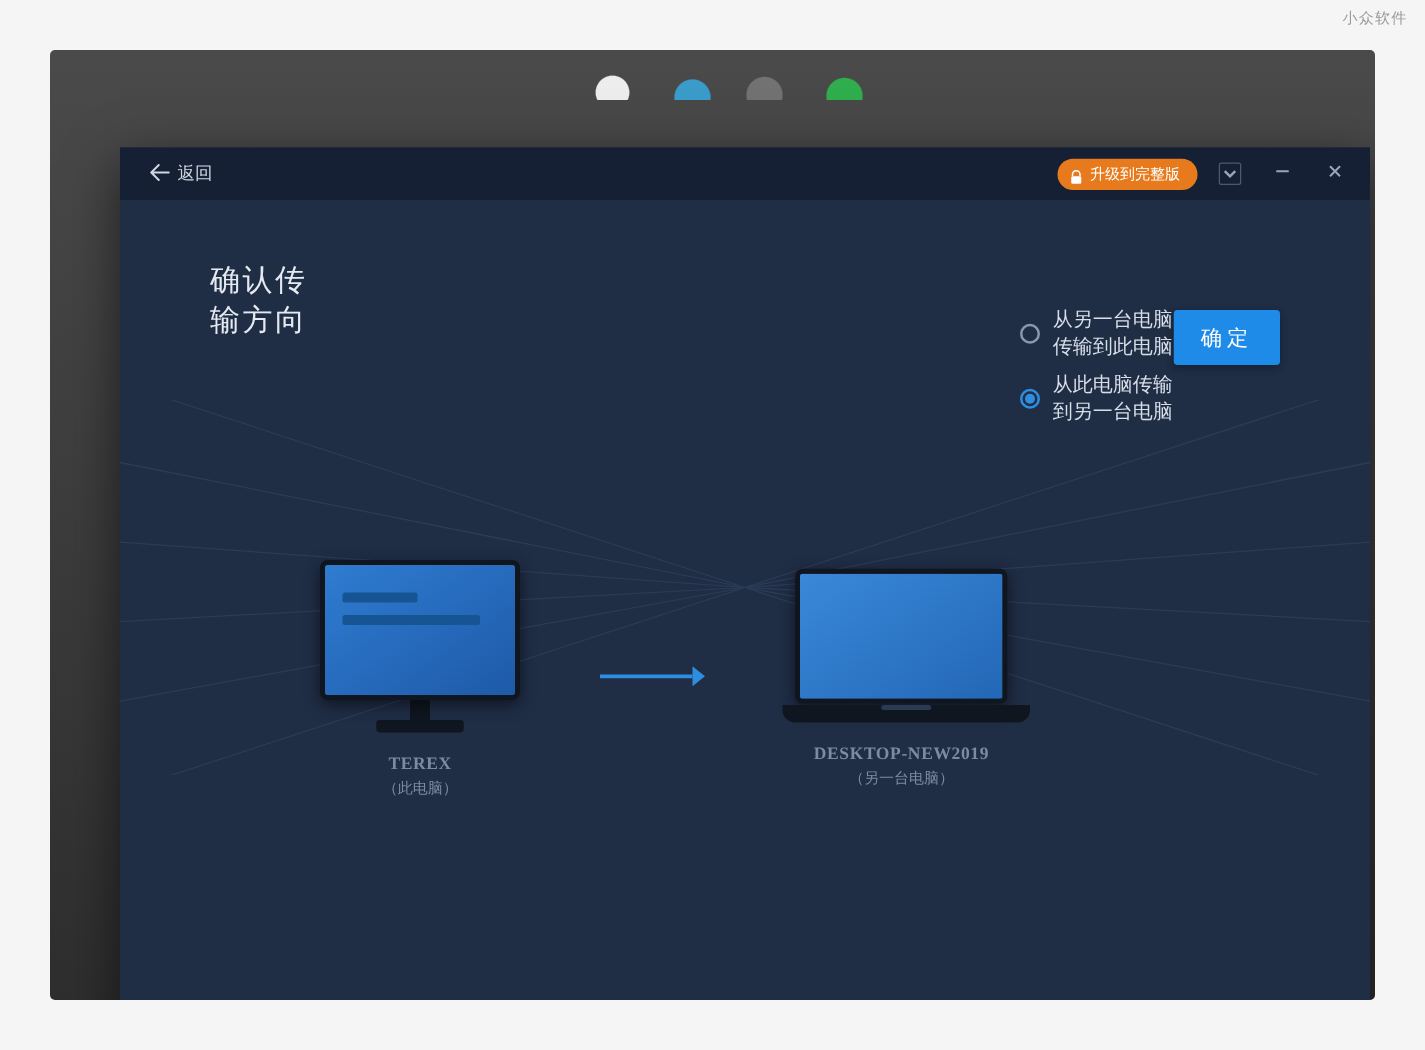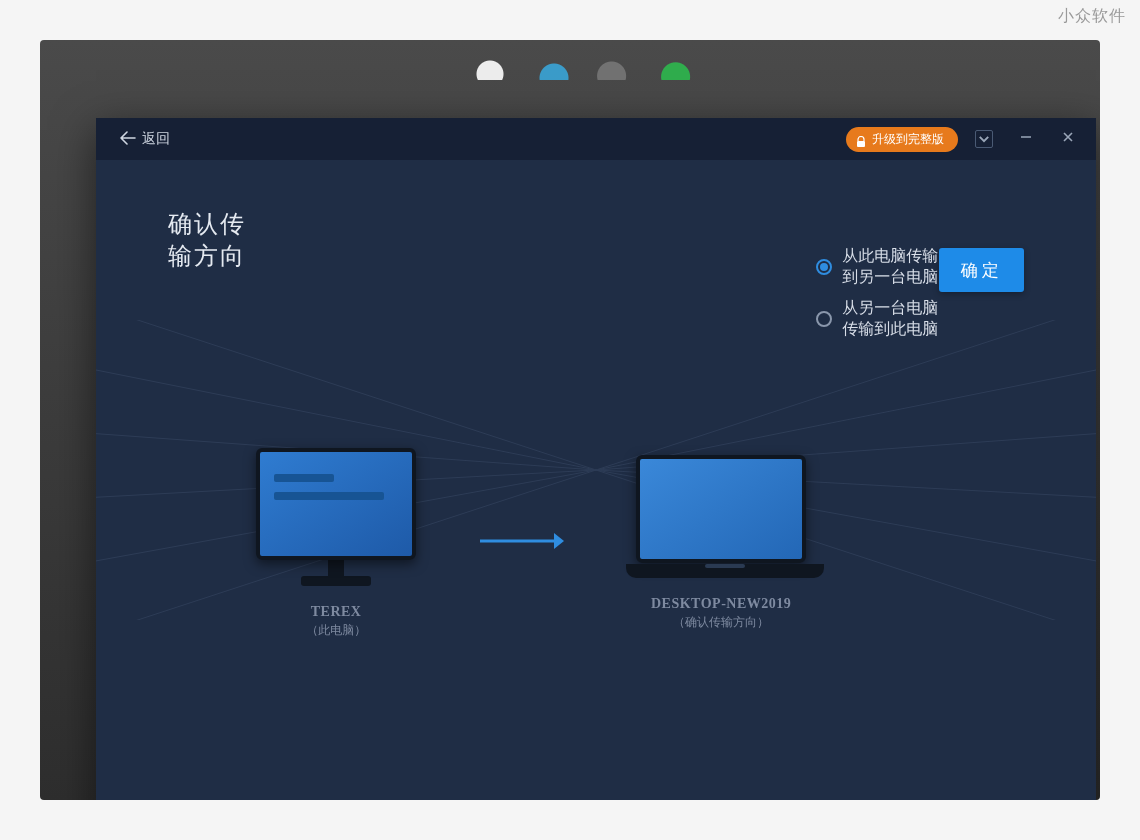--- a/index.html
+++ b/index.html
@@ -7,21 +7,21 @@
   body {
     font-family: "Microsoft YaHei", "PingFang SC", sans-serif;
     background: #f5f5f5;
     position: relative;
     overflow: hidden;
   }
   .watermark {
     position: absolute;
     top: 6px; right: 14px;
     color: #9a9a9a;
-    font-size: 16px;
+    font-size: 12px;
     letter-spacing: 1px;
   }
   .desk-bg {
     position: absolute;
     left: 40px; right: 40px; top: 40px; bottom: 40px;
     background: linear-gradient(180deg,#4a4a4a 0%, #2e2e2e 100%);
     border-radius: 4px;
     overflow: hidden;
   }
   .desk-bg::before{
@@ -268,36 +268,36 @@
             </svg>
         </div>
 
         <div class="device">
           <div class="laptop">
             <div class="lid"></div>
             <div class="deck"></div>
           </div>
           <div class="device-label">
             <div class="name">DESKTOP-NEW2019</div>
-            <div class="sub">（确认传输方向）</div>
+            <div class="sub">（另一台电脑）</div>
           </div>
         </div>
       </div>
 
       <div class="options">
+        <div class="radio-row">
+          <span class="radio unchecked"></span>
+          <span>从另一台电脑传输到此电脑</span>
+        </div>
         <div class="radio-row">
           <span class="radio">
               <span class="dot"></span>
             </span>
           <span>从此电脑传输到另一台电脑</span>
         </div>
-        <div class="radio-row">
-          <span class="radio unchecked"></span>
-          <span>从另一台电脑传输到此电脑</span>
-        </div>
       </div>
 
       <div class="confirm-btn">
         <span>确定</span>
       </div>
 
     </div>
   </div>
 </div>
 

